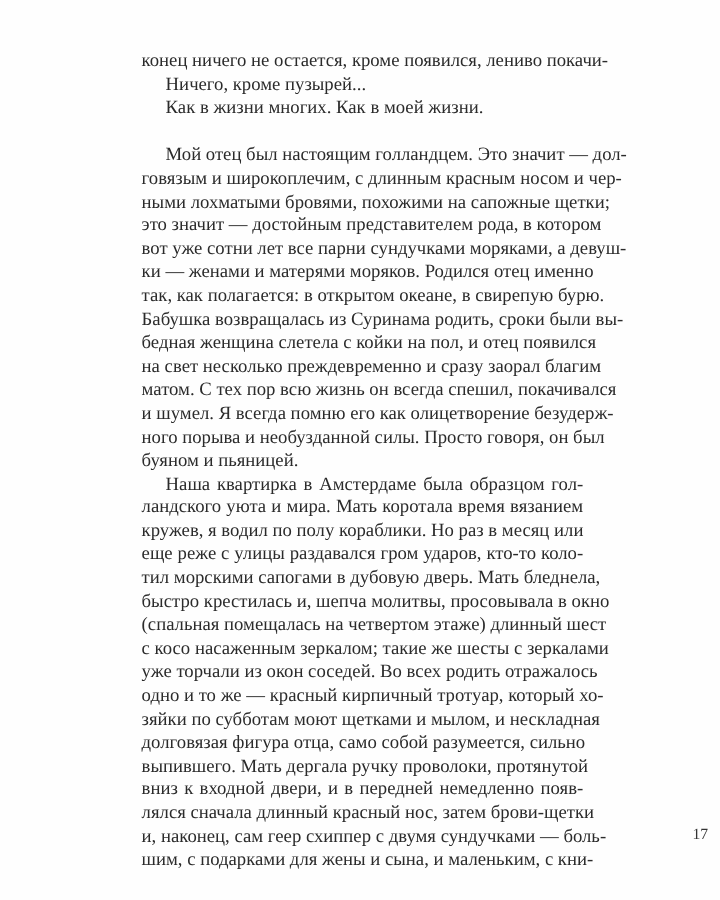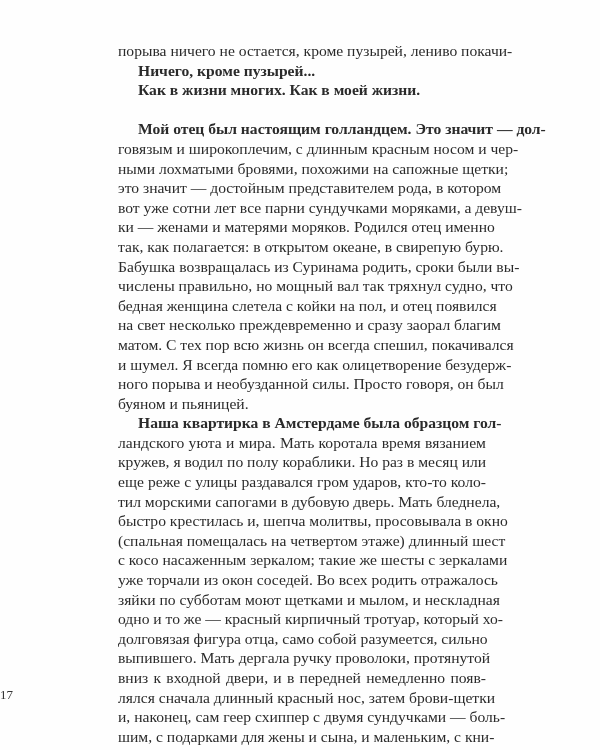--- a/index.html
+++ b/index.html
@@ -35,80 +35,78 @@
     white-space: nowrap;
     height: 19.6px;
     text-align: justify;
     text-align-last: justify;
   }
   .line.last {
     text-align-last: left;
   }
   .line.indent {
     padding-left: 20px;
-    font-weight: bold;
   }
   .gap {
     display: block;
     height: 19.6px;
   }
   .page-number {
     position: absolute;
     left: 0;
     width: 590px;
     top: 687px;
-    text-align: left;
+    text-align: right;
     font-size: 13px;
     color: #333;
   }
 </style>
 </head>
 <body>
 
 <div class="page">
   <div class="text-block" id="text-block">
       <div class="paragraph">
-        <span class="line">порыва ничего не остается, кроме пузырей, лениво покачи-</span>
+        <span class="line">конец ничего не остается, кроме появился, лениво покачи-</span>
       </div>
       <div class="paragraph">
         <span class="line indent last">Ничего, кроме пузырей...</span>
       </div>
       <div class="paragraph">
         <span class="line indent last">Как в жизни многих. Как в моей жизни.</span>
       </div>
       <span class="gap"></span>
       <div class="paragraph">
         <span class="line indent">Мой отец был настоящим голландцем. Это значит — дол-</span>
         <span class="line">говязым и широкоплечим, с длинным красным носом и чер-</span>
         <span class="line">ными лохматыми бровями, похожими на сапожные щетки;</span>
         <span class="line">это значит — достойным представителем рода, в котором</span>
         <span class="line">вот уже сотни лет все парни сундучками моряками, а девуш-</span>
         <span class="line">ки — женами и матерями моряков. Родился отец именно</span>
         <span class="line">так, как полагается: в открытом океане, в свирепую бурю.</span>
         <span class="line">Бабушка возвращалась из Суринама родить, сроки были вы-</span>
-        <span class="line">числены правильно, но мощный вал так тряхнул судно, что</span>
         <span class="line">бедная женщина слетела с койки на пол, и отец появился</span>
         <span class="line">на свет несколько преждевременно и сразу заорал благим</span>
         <span class="line">матом. С тех пор всю жизнь он всегда спешил, покачивался</span>
         <span class="line">и шумел. Я всегда помню его как олицетворение безудерж-</span>
         <span class="line">ного порыва и необузданной силы. Просто говоря, он был</span>
         <span class="line last">буяном и пьяницей.</span>
       </div>
       <div class="paragraph">
         <span class="line indent">Наша квартирка в Амстердаме была образцом гол-</span>
         <span class="line">ландского уюта и мира. Мать коротала время вязанием</span>
         <span class="line">кружев, я водил по полу кораблики. Но раз в месяц или</span>
         <span class="line">еще реже с улицы раздавался гром ударов, кто-то коло-</span>
         <span class="line">тил морскими сапогами в дубовую дверь. Мать бледнела,</span>
         <span class="line">быстро крестилась и, шепча молитвы, просовывала в окно</span>
         <span class="line">(спальная помещалась на четвертом этаже) длинный шест</span>
         <span class="line">с косо насаженным зеркалом; такие же шесты с зеркалами</span>
         <span class="line">уже торчали из окон соседей. Во всех родить отражалось</span>
+        <span class="line">одно и то же — красный кирпичный тротуар, который хо-</span>
         <span class="line">зяйки по субботам моют щетками и мылом, и нескладная</span>
-        <span class="line">одно и то же — красный кирпичный тротуар, который хо-</span>
         <span class="line">долговязая фигура отца, само собой разумеется, сильно</span>
         <span class="line">выпившего. Мать дергала ручку проволоки, протянутой</span>
         <span class="line">вниз к входной двери, и в передней немедленно появ-</span>
         <span class="line">лялся сначала длинный красный нос, затем брови-щетки</span>
         <span class="line">и, наконец, сам геер схиппер с двумя сундучками — боль-</span>
         <span class="line">шим, с подарками для жены и сына, и маленьким, с кни-</span>
       </div>
     </div>
   <div class="page-number">17</div>
 </div>

